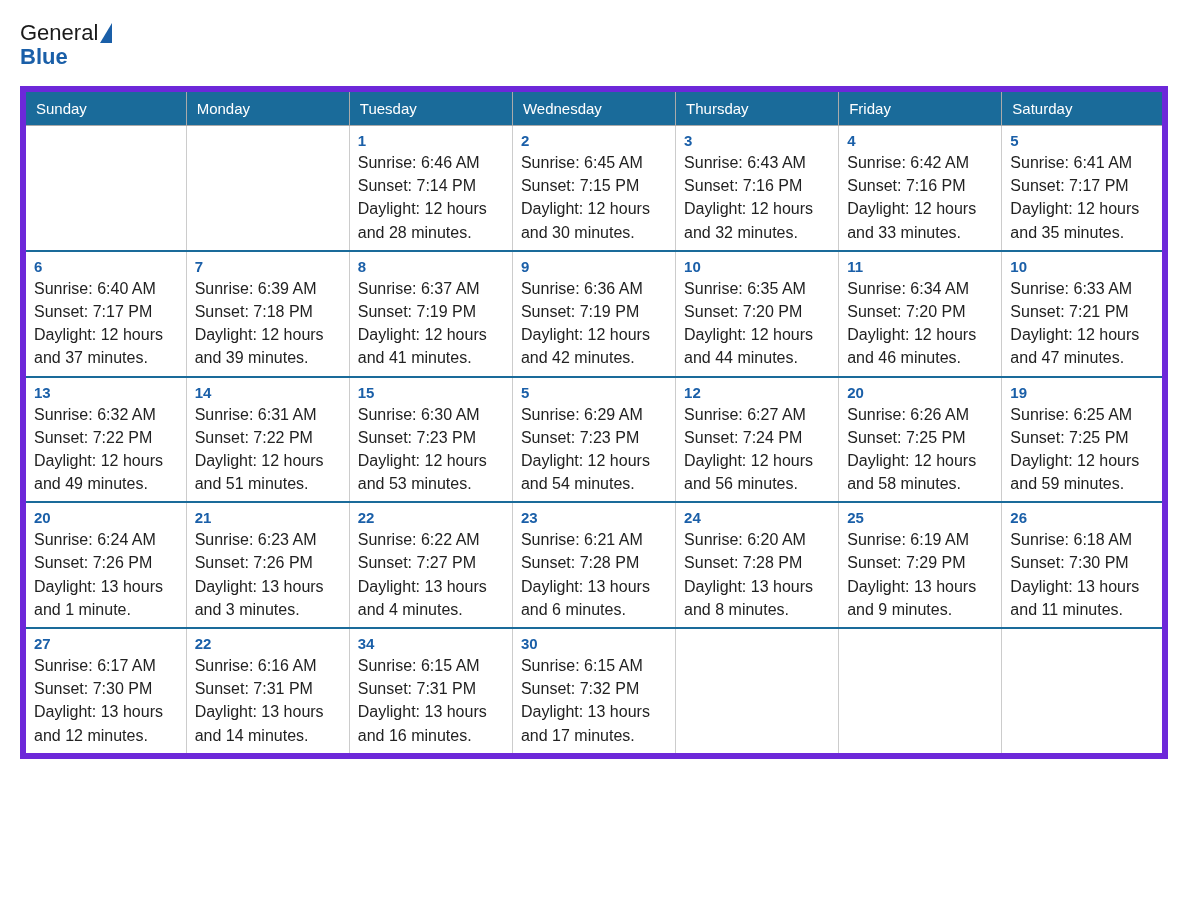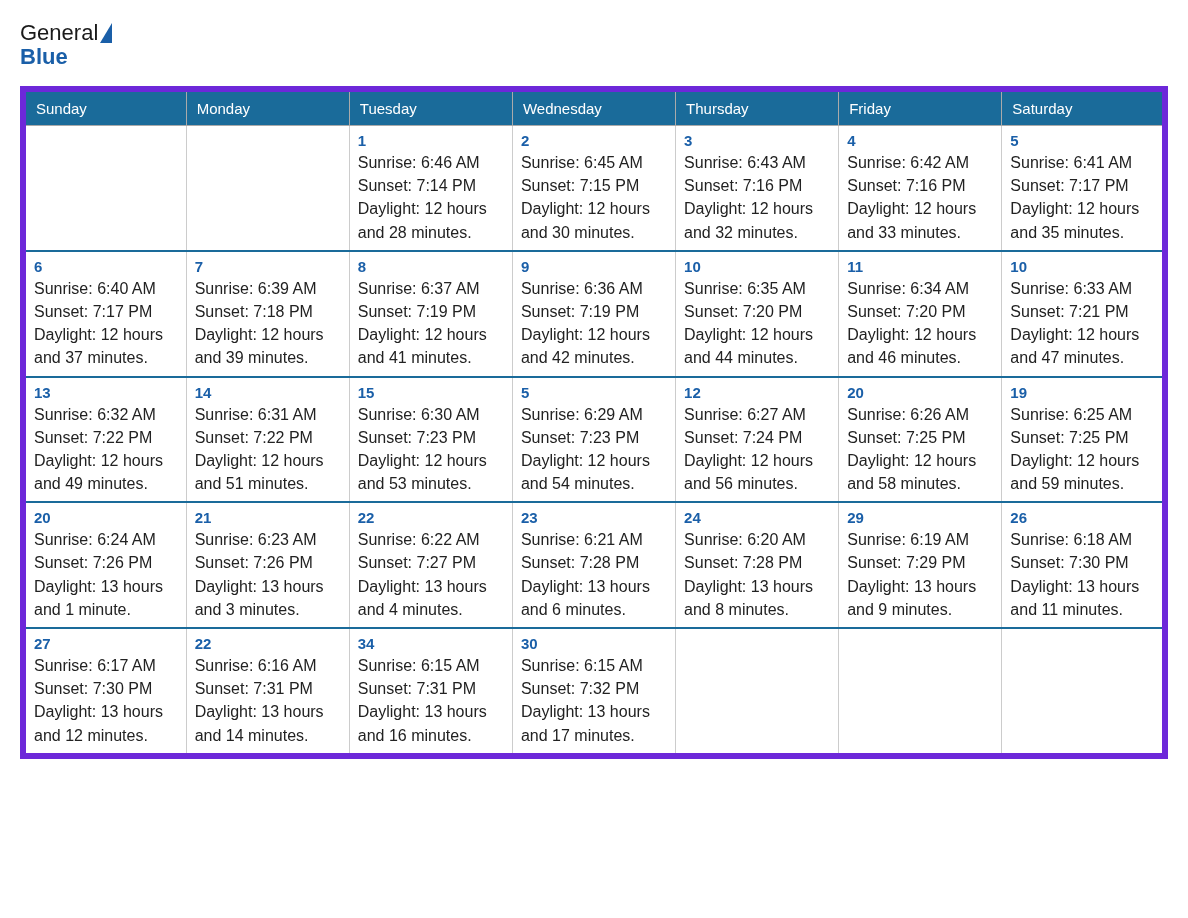--- a/index.html
+++ b/index.html
@@ -231,21 +231,21 @@
         </td>
         <td>
           <span class="day-number">23</span>
           <div class="day-info">Sunrise: 6:21 AM<br>Sunset: 7:28 PM<br>Daylight: 13 hours<br>and 6 minutes.</div>
         </td>
         <td>
           <span class="day-number">24</span>
           <div class="day-info">Sunrise: 6:20 AM<br>Sunset: 7:28 PM<br>Daylight: 13 hours<br>and 8 minutes.</div>
         </td>
         <td>
-          <span class="day-number">29</span>
+          <span class="day-number">25</span>
           <div class="day-info">Sunrise: 6:19 AM<br>Sunset: 7:29 PM<br>Daylight: 13 hours<br>and 9 minutes.</div>
         </td>
         <td>
           <span class="day-number">26</span>
           <div class="day-info">Sunrise: 6:18 AM<br>Sunset: 7:30 PM<br>Daylight: 13 hours<br>and 11 minutes.</div>
         </td>
       </tr>
       <tr class="row-divider">
         <td>
           <span class="day-number">27</span>

